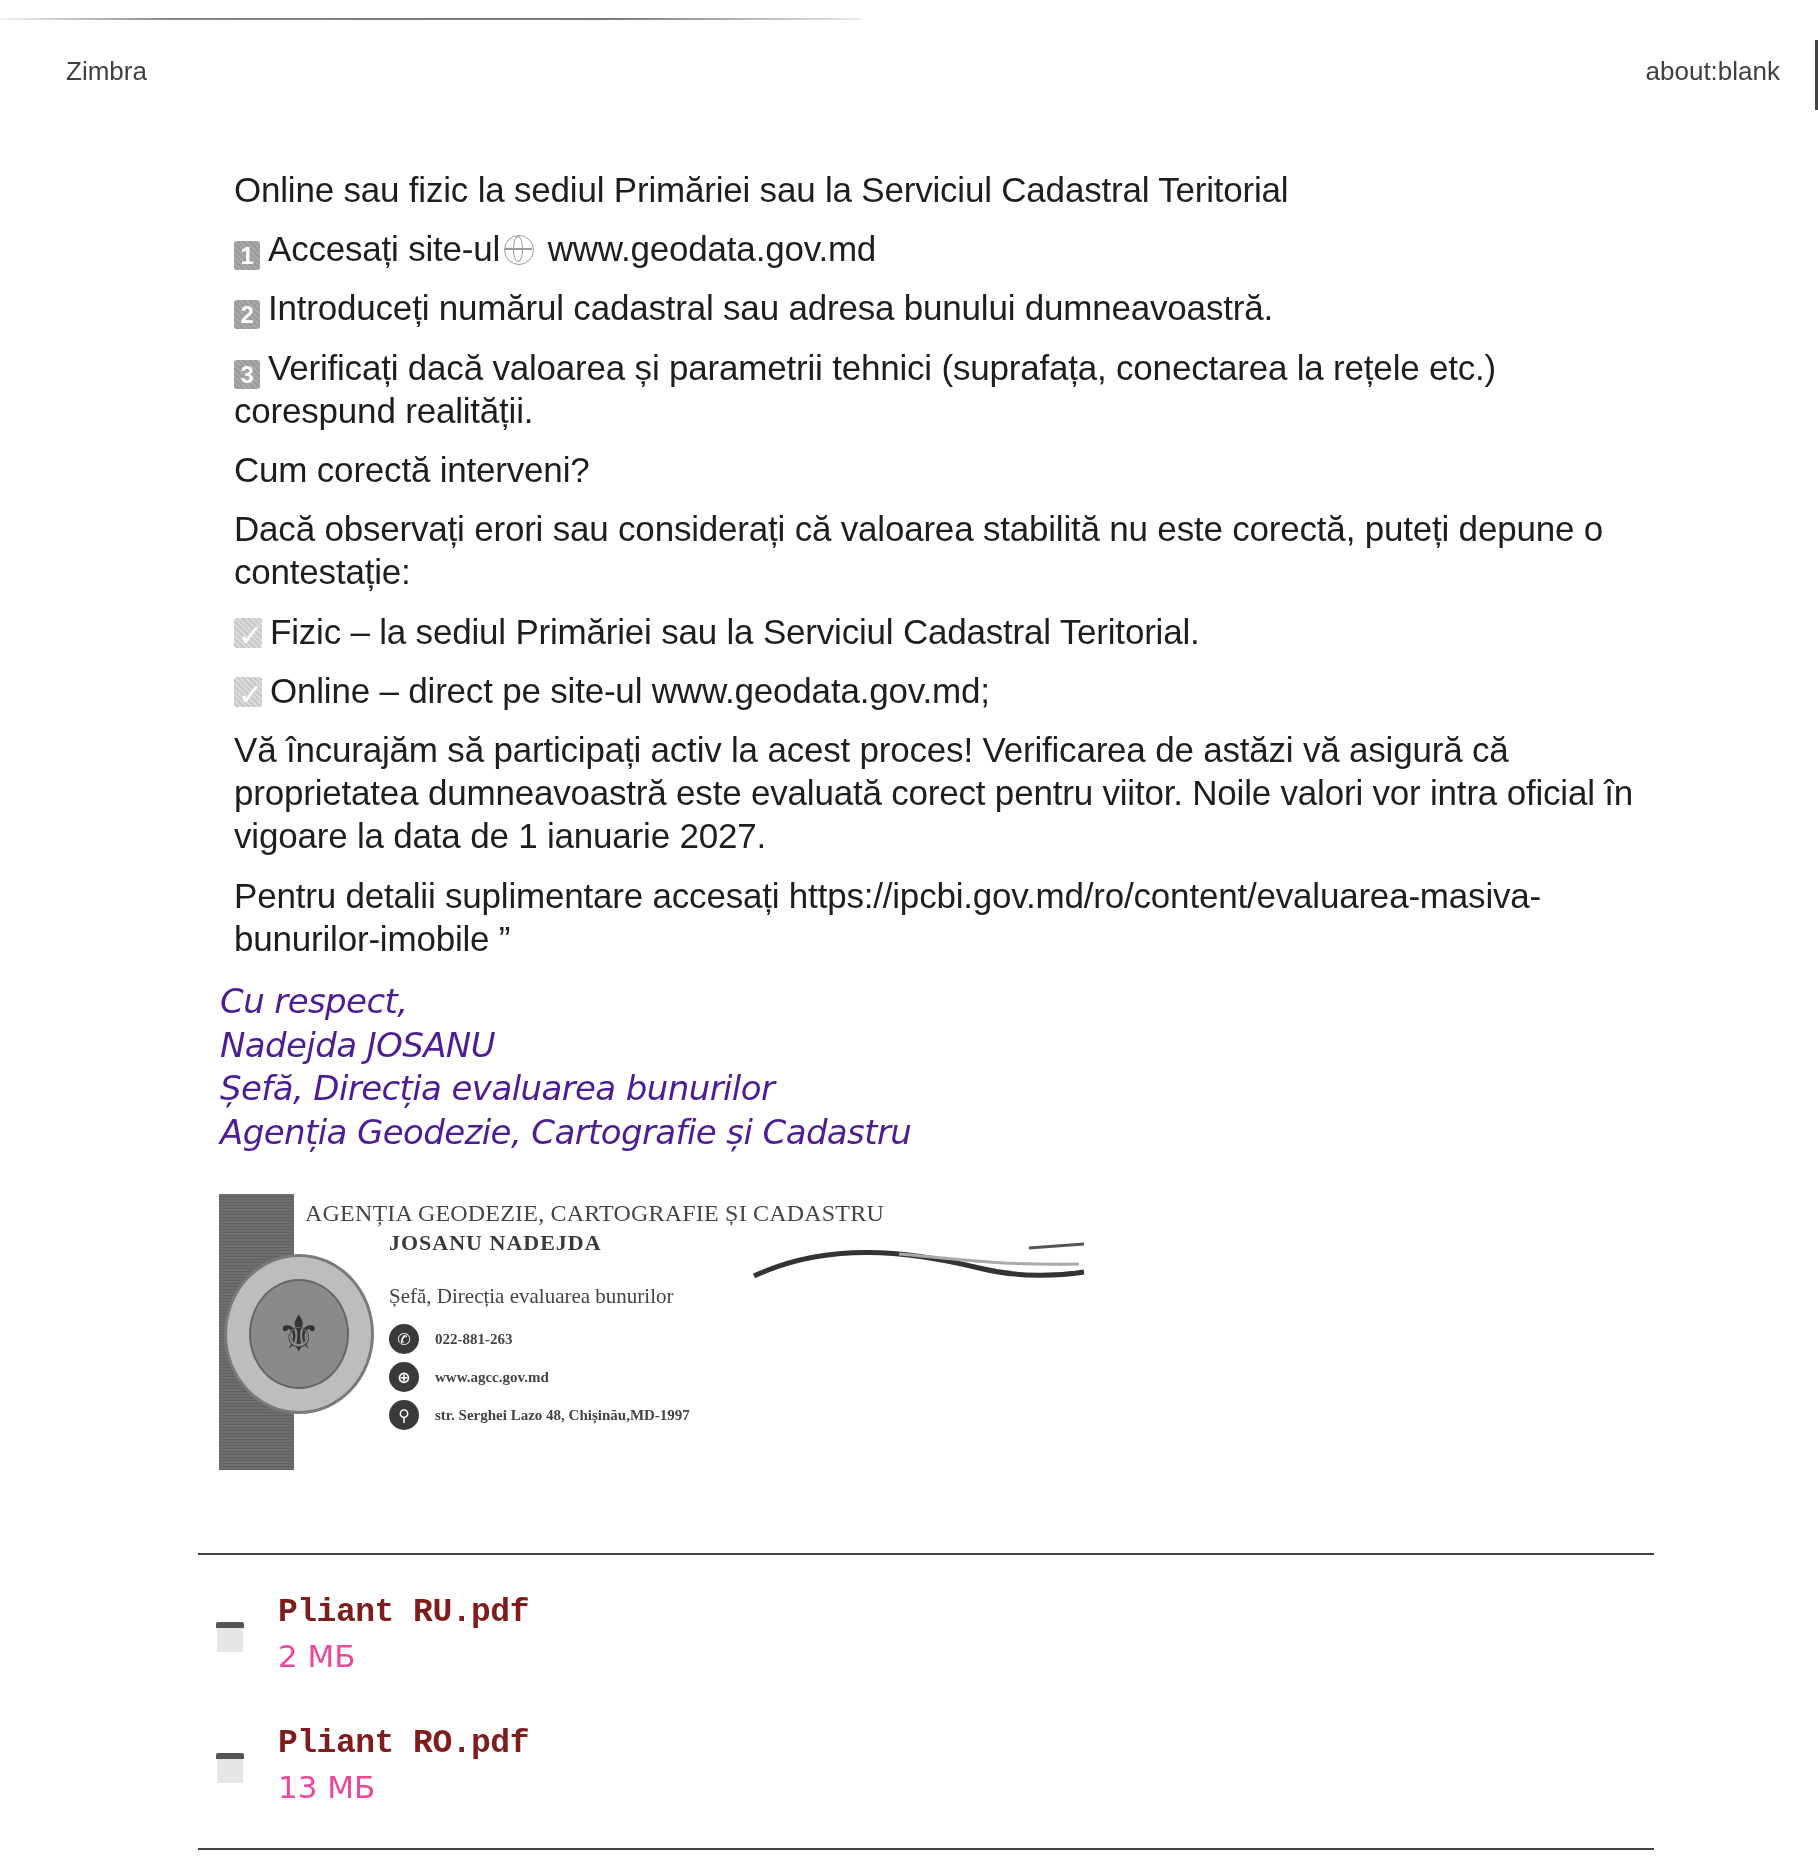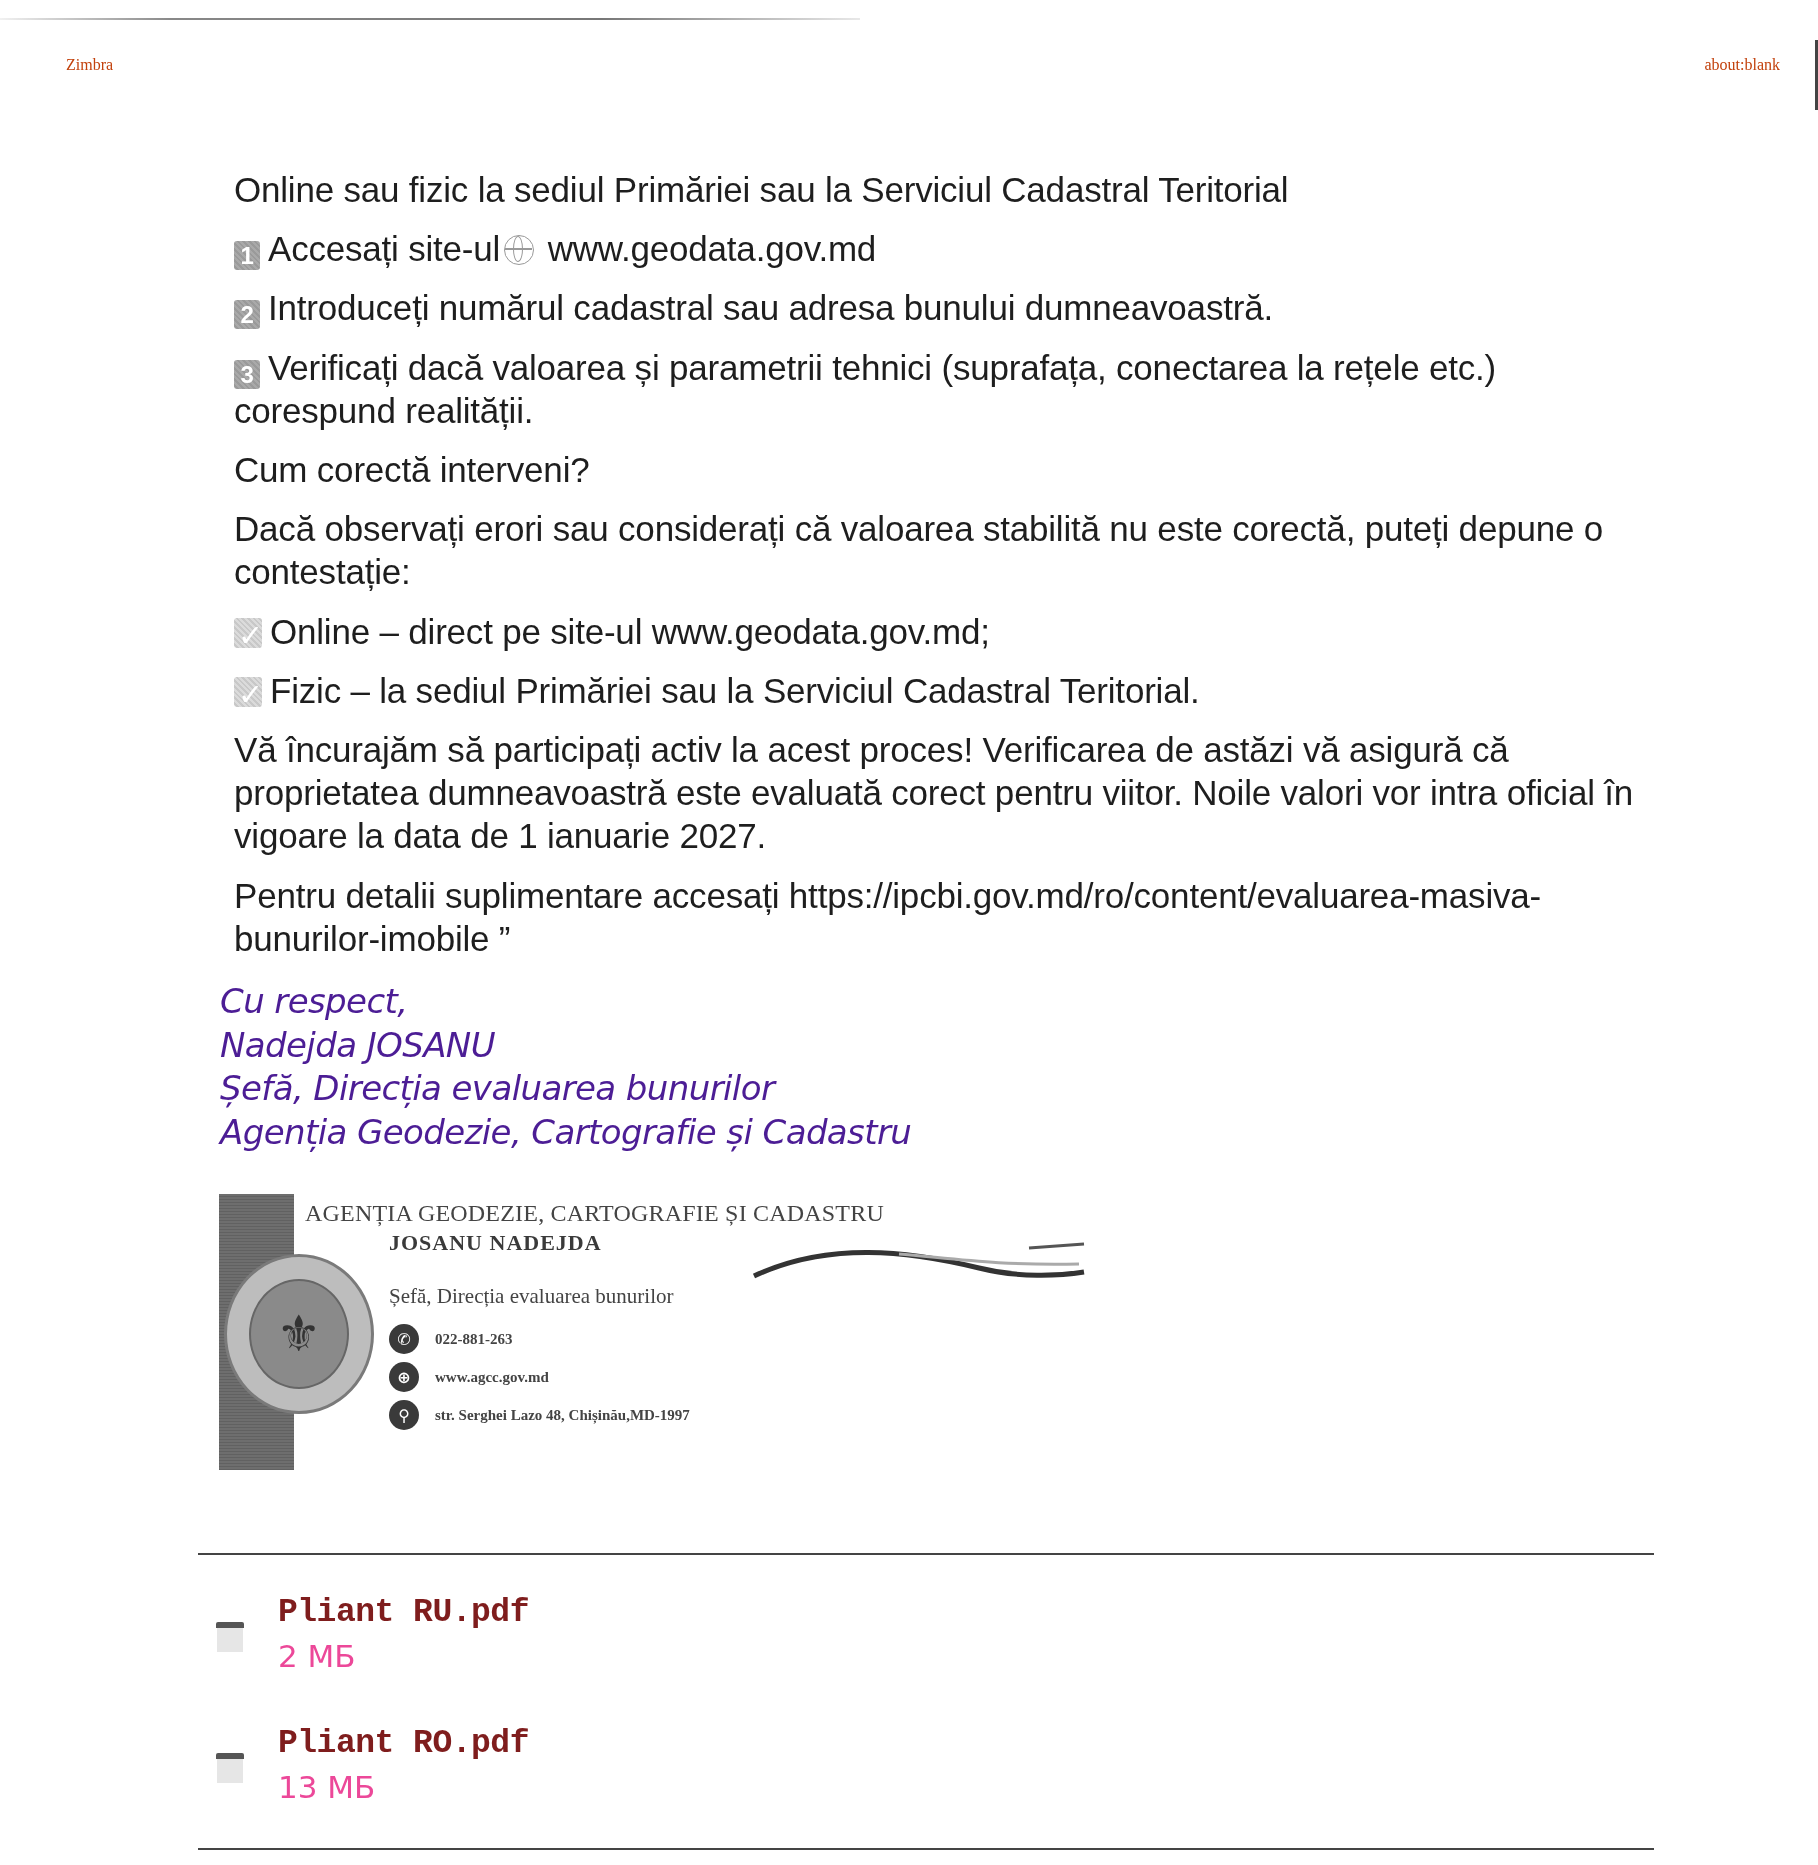--- a/index.html
+++ b/index.html
@@ -1,20 +1,20 @@
 <!DOCTYPE html>
 <html><head>
 <meta charset="utf-8">
 <style>
   html, body { margin: 0; padding: 0; background: #ffffff; }
   body { width: 1818px; height: 1865px; position: relative; overflow: hidden; color: #1a1a1a; }
   .topline { position: absolute; left: 0; top: 18px; width: 860px; height: 2px;
     background: linear-gradient(to right, rgba(120,120,120,0.1), #888 20%, #777 70%, rgba(140,140,140,0.2)); }
   .rightedge { position: absolute; right: 0; top: 40px; width: 3px; height: 70px; background: #444; }
-  .hdr { position: absolute; top: 56px; font-family: Liberation Serif, serif; font-size: 16px; color: #c2410c; }
+  .hdr { position: absolute; top: 56px; font-family: Liberation Sans, sans-serif; font-size: 26px; color: #404040; }
   .hdr-left { left: 66px; }
   .hdr-right { right: 38px; margin-left: 37px; }
 
   .body-text { position: absolute; left: 218px; top: 152px; width: 1440px;
     font-family: "Liberation Sans", sans-serif; font-size: 35px; line-height: 43.2px; color: #1e1e1e; letter-spacing: -0.2px; }
   .body-text p { margin: 16px; }
   .badge { display: inline-block; width: 26px; height: 29px; background: #9a9a9a; color: #fff;
     font-family: "Liberation Sans", sans-serif; font-weight: bold; font-size: 24px; line-height: 29px;
     text-align: center; vertical-align: -3px; margin-right: 8px; border-radius: 3px;
     background-image: repeating-linear-gradient(45deg, rgba(255,255,255,0.15) 0 2px, transparent 2px 4px); }
@@ -69,24 +69,24 @@
   </p>
   <p>
     <span class="badge">2</span><span>Introduceți numărul cadastral sau adresa bunului dumneavoastră.</span>
   </p>
   <p>
     <span class="badge">3</span><span>Verificați dacă valoarea și parametrii tehnici (suprafața, conectarea la rețele etc.) corespund realității.</span>
   </p>
   <p>Cum corectă interveni?</p>
   <p>Dacă observați erori sau considerați că valoarea stabilită nu este corectă, puteți depune o contestație:</p>
   <p>
-    <span class="check"></span><span>Online – direct pe site-ul www.geodata.gov.md;</span>
+    <span class="check"></span><span>Fizic – la sediul Primăriei sau la Serviciul Cadastral Teritorial.</span>
   </p>
   <p>
-    <span class="check"></span><span>Fizic – la sediul Primăriei sau la Serviciul Cadastral Teritorial.</span>
+    <span class="check"></span><span>Online – direct pe site-ul www.geodata.gov.md;</span>
   </p>
   <p>Vă încurajăm să participați activ la acest proces! Verificarea de astăzi vă asigură că proprietatea dumneavoastră este evaluată corect pentru viitor. Noile valori vor intra oficial în vigoare la data de 1 ianuarie 2027.</p>
   <p>
     <span>Pentru detalii suplimentare accesați </span><span>https://ipcbi.gov.md/ro/content/evaluarea-masiva-bunurilor-imobile</span><span> ”</span>
   </p>
 </div>
 
 <div class="sig">
   <p>Cu respect,</p>
   <p>Nadejda JOSANU</p>

